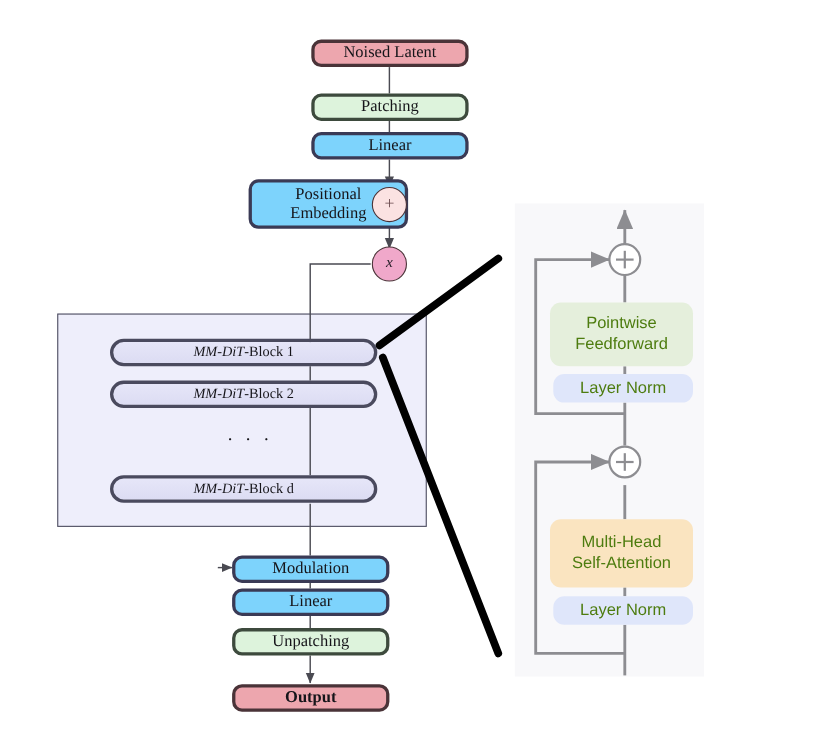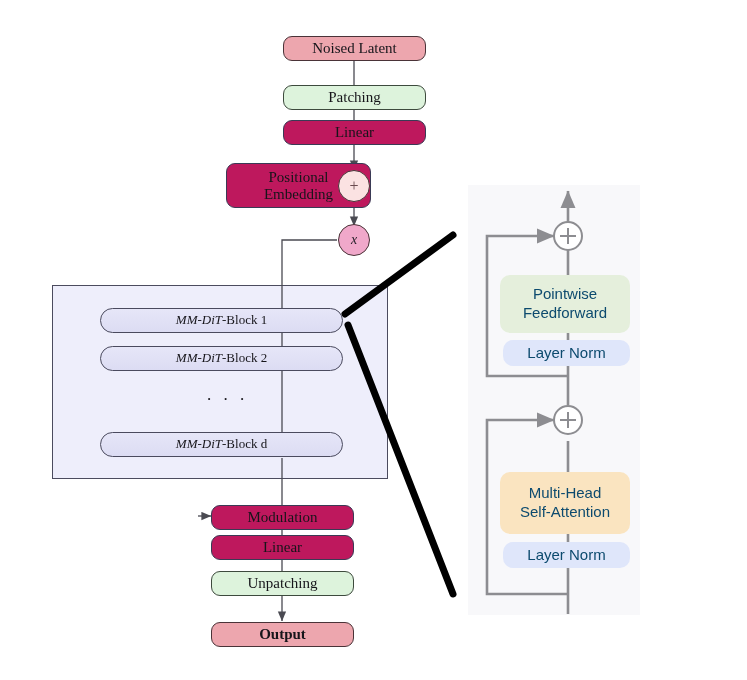--- a/index.html
+++ b/index.html
@@ -8,29 +8,29 @@
     font-family:"Liberation Serif", serif;
     -webkit-font-smoothing:antialiased;
   }
   #diagram{position:absolute;left:0;top:0;width:747px;height:680px;}
 
   
   .node{
     position:absolute;box-sizing:border-box;
     display:flex;align-items:center;justify-content:center;
     text-align:center;line-height:1.12;
-    border:1px solid #0369a1;
+    border:3px solid #0369a1;
     font-family:"Liberation Serif", serif;
     font-size:15px;color:#16151a;
     border-radius:9px;
     z-index:6;
   }
   .n-red   {background:linear-gradient(180deg,#f0a6ae 0%,#eda0a9 100%);background:#eda6ae;border-color:#4a3338;}
   .n-green {background:#ddf3dc;border-color:#3d4a3d;}
-  .n-blue  {background:#be185d;border-color:#3a3a55;}
+  .n-blue  {background:#7dd3fc;border-color:#3a3a55;}
   .n-pillblue{background:linear-gradient(180deg,#e6e6f8 0%,#dcdcf3 100%);border-color:#4a4a5e;border-radius:16px;font-size:13px;}
 
   .node .ital{font-style:italic;}
 
   
   .mmdit-container{
     position:absolute;box-sizing:border-box;
     background:#eeeefb;border:1px solid #4b4b5e;
     z-index:2;
   }
@@ -53,21 +53,21 @@
 
   
   .panel{
     position:absolute;background:#f8f8fa;z-index:1;
   }
   .pnode{
     position:absolute;box-sizing:border-box;
     display:flex;align-items:center;justify-content:center;
     text-align:center;line-height:1.25;
     font-family:"Liberation Sans", sans-serif;
-    font-size:15px;color:#0c4a6e;border-radius:10px;z-index:5;
+    font-size:15px;color:#4d7c0f;border-radius:10px;z-index:5;
   }
   .p-green{background:#e5efdc;}
   .p-blue {background:#dfe6fa;}
   .p-orange{background:#fae4c0;}
 
   .pcirc{
     position:absolute;box-sizing:border-box;border-radius:50%;
     border:2px solid #8d8d91;background:#ffffff;z-index:7;
   }
   .pcirc::before,.pcirc::after{

